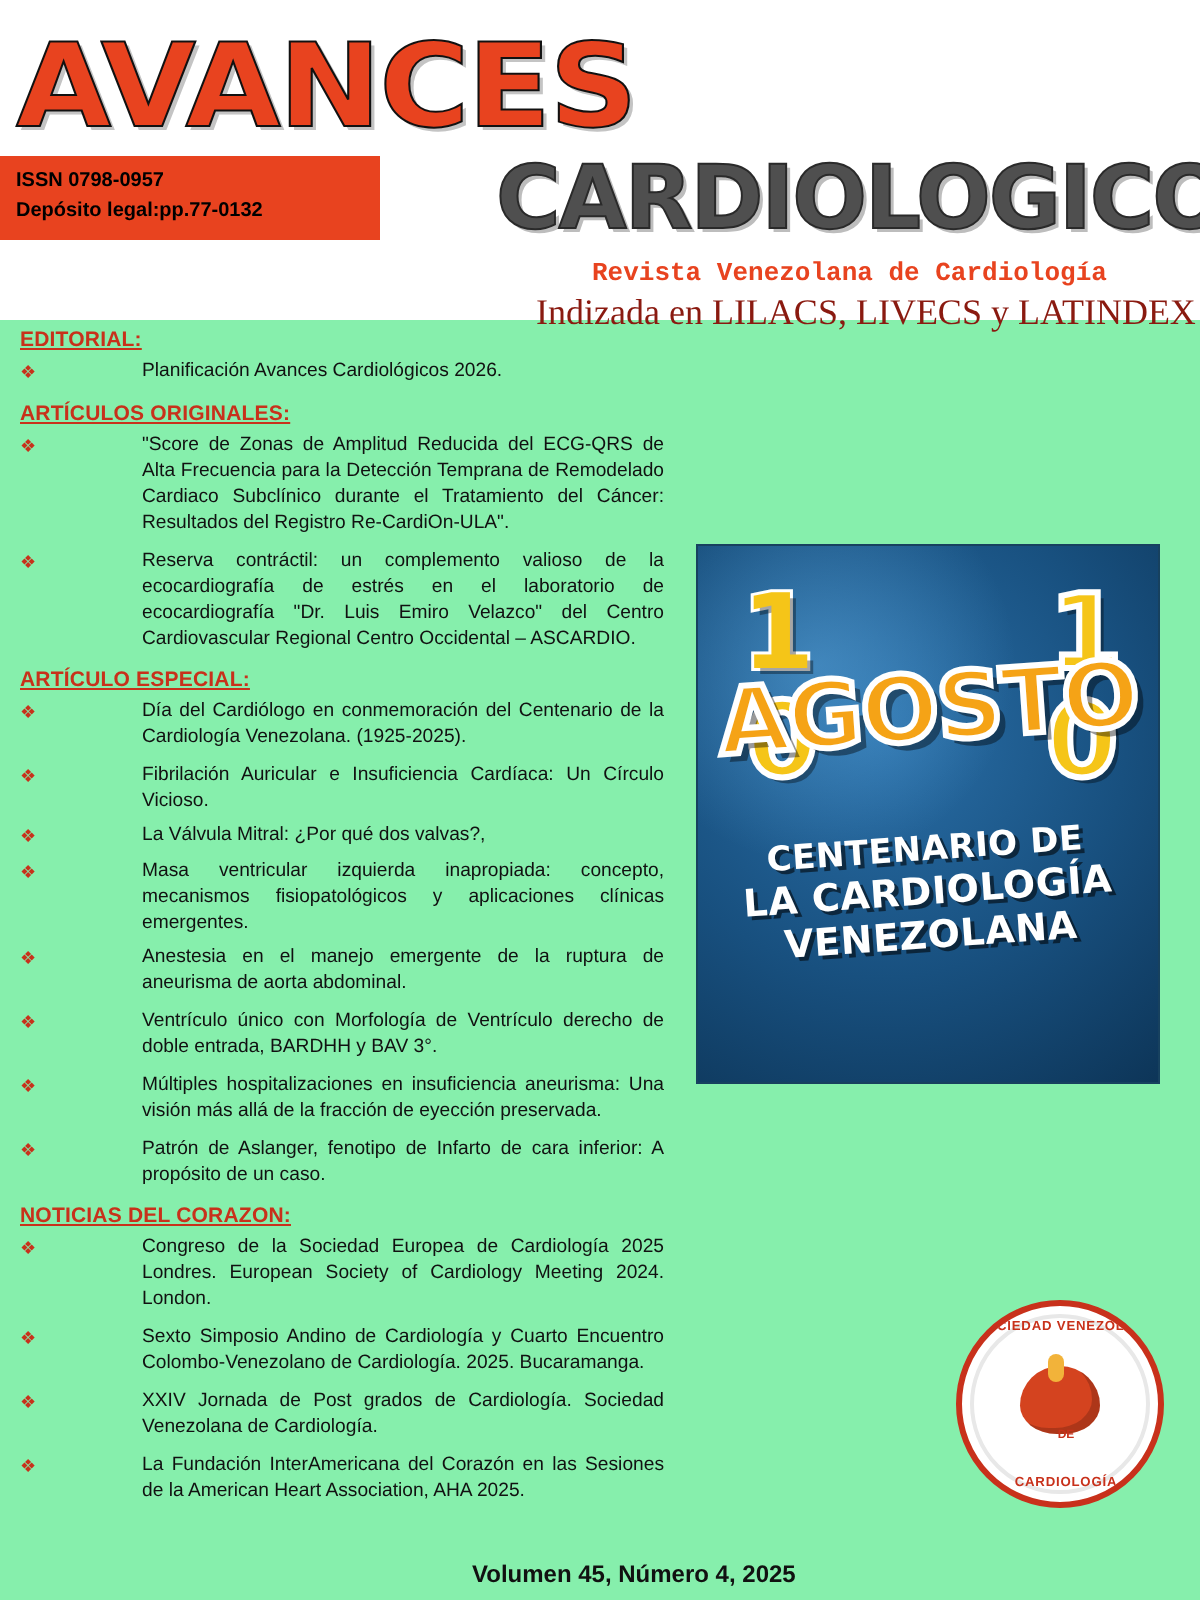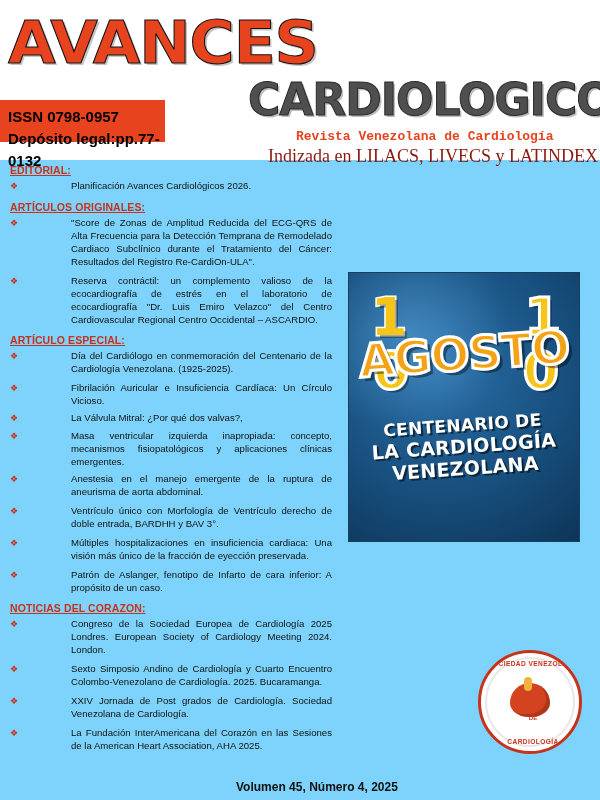--- a/index.html
+++ b/index.html
@@ -6,21 +6,21 @@
   html, body {
     margin: 0; padding: 0;
     width: 600px; height: 800px;
     background: #ffffff;
     font-family: "Liberation Sans", sans-serif;
     overflow: hidden;
   }
   #page {
     position: relative;
     width: 600px; height: 800px;
-    background: #7dd3fc;
+    background: #86efac;
   }
 
   
   .masthead {
     position: absolute;
     left: 0; top: 0;
     width: 600px; height: 160px;
     background: #ffffff;
   }
   .avances {
@@ -44,25 +44,25 @@
     font-weight: bold;
     font-size: 44px;
     letter-spacing: -1px;
     color: #4f4f4f;
     -webkit-text-stroke: 1px #2a2a2a;
     text-shadow: 2px 2px 0 #bdbdbd;
     line-height: 1;
   }
   .issn-box {
     position: absolute;
-    left: 0px; top: 100px;
-    width: 165px; height: 42px;
+    left: 0px; top: 78px;
+    width: 190px; height: 42px;
     background: #e8431f;
     color: #000;
-    font-size: 15px;
+    font-size: 10px;
     font-weight: bold;
     padding: 6px 0 0 8px;
     line-height: 1.45;
   }
   .subtitle1 {
     position: absolute;
     left: 296px; top: 129px;
     font-size: 13px;
     color: #e8431f;
     font-weight: bold;
@@ -331,21 +331,21 @@
         <span class="bullet">❖</span>
         <span class="entry-text">Anestesia en el manejo emergente de la ruptura de aneurisma de aorta abdominal.</span>
       </div>
 
       <div class="entry">
         <span class="bullet">❖</span>
         <span class="entry-text">Ventrículo único con Morfología de Ventrículo derecho de doble entrada, BARDHH y BAV 3°.</span>
       </div>
       <div class="entry">
         <span class="bullet">❖</span>
-        <span class="entry-text">Múltiples hospitalizaciones en insuficiencia cardiaca: Una visión más único de la fracción de eyección preservada.</span>
+        <span class="entry-text">Múltiples hospitalizaciones en insuficiencia aneurisma: Una visión más allá de la fracción de eyección preservada.</span>
       </div>
       <div class="entry">
         <span class="bullet">❖</span>
         <span class="entry-text">Patrón de Aslanger, fenotipo de Infarto de cara inferior: A propósito de un caso.</span>
       </div>
 
       <div class="section-head">NOTICIAS DEL CORAZON:</div>
       <div class="entry">
         <span class="bullet">❖</span>
         <span class="entry-text">Congreso de la Sociedad Europea de Cardiología 2025 Londres. European Society of Cardiology Meeting 2024. London.</span>

